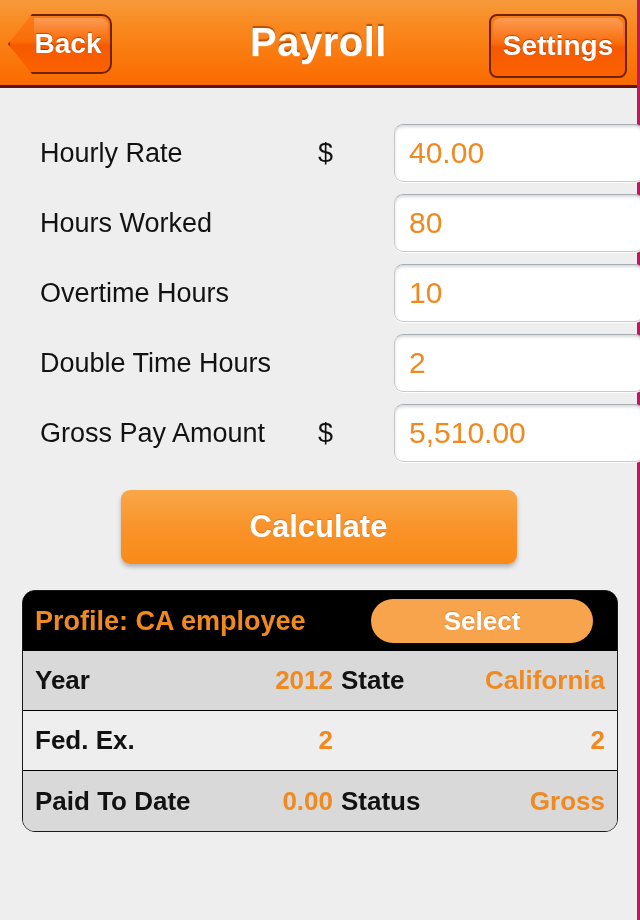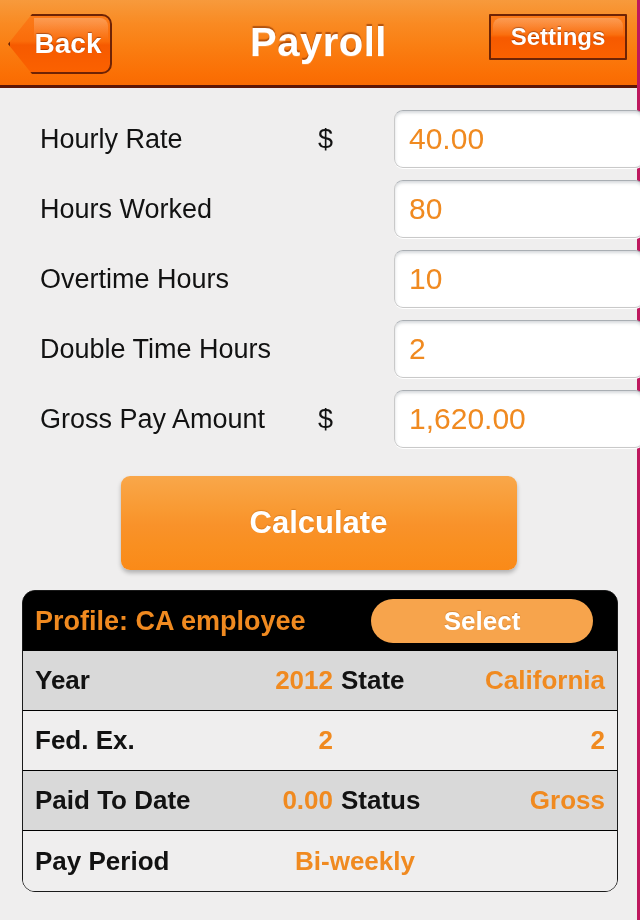--- a/index.html
+++ b/index.html
@@ -83,49 +83,49 @@
     background: linear-gradient(to bottom, rgba(255,255,255,0.26), rgba(255,255,255,0));
     border-radius: 0 8px 0 0;
     pointer-events: none;
   }
 
   .settings-btn {
     position: absolute;
     right: 10px;
     top: 14px;
     width: 138px;
-    height: 46px;
-    border-radius: 1px;
+    height: 64px;
+    border-radius: 8px;
     background: linear-gradient(to bottom,
         #fb7a18 0%,
         #fa6c0a 45%,
         #f65a00 52%,
         #fb6100 100%);
     border: 2px solid #6e2305;
     color: #fff;
-    font-size: 24px;
+    font-size: 28px;
     font-weight: bold;
     display: flex;
     align-items: center;
     justify-content: center;
     text-shadow: 0 -1px 1px rgba(110,35,0,0.6);
   }
   .settings-btn::after {
     content: "";
     position: absolute;
     left: 2px; right: 2px; top: 2px;
     height: 42%;
     background: linear-gradient(to bottom, rgba(255,255,255,0.26), rgba(255,255,255,0));
     border-radius: 8px 8px 0 0;
     pointer-events: none;
   }
 
   
   .form {
-    padding-top: 16px;
+    padding-top: 30px;
   }
 
   .form-row {
     position: relative;
     height: 70px;
     display: flex;
     align-items: center;
   }
 
   .field-label {
@@ -166,21 +166,21 @@
 
   
   .calc-wrap {
     margin-top: 22px;
     display: flex;
     justify-content: center;
   }
 
   .calc-btn {
     width: 396px;
-    height: 94px;
+    height: 74px;
     border-radius: 9px;
     background: linear-gradient(to bottom,
         #f9a74a 0%,
         #f99a33 35%,
         #f9922a 52%,
         #f98f20 75%,
         #fa8a18 100%);
     border: none;
     color: #ffffff;
     font-size: 31px;
@@ -339,21 +339,21 @@
       <span class="currency-sign"></span>
       <div class="field-input">
         <span>2</span>
       </div>
     </div>
 
     <div class="form-row">
       <span class="field-label">Gross Pay Amount</span>
       <span class="currency-sign">$</span>
       <div class="field-input">
-        <span>1,620.00</span>
+        <span>5,510.00</span>
       </div>
     </div>
 
     <div class="calc-wrap">
       <div class="calc-btn">
         <span>Calculate</span>
       </div>
     </div>
   </div>
 
@@ -381,23 +381,17 @@
         <span class="cell-value2">2</span>
       </div>
 
       <div class="trow odd">
         <span class="cell-label1">Paid To Date</span>
         <span class="cell-value1">0.00</span>
         <span class="cell-label2">Status</span>
         <span class="cell-value2">Gross</span>
       </div>
 
-      <div class="trow even">
-        <span class="cell-label1">Pay Period</span>
-        <span class="cell-value1 free">Bi-weekly</span>
-        <span class="cell-label2"></span>
-        <span class="cell-value2"></span>
-      </div>
 
     </div>
   </div>
 
 </div>
 
 </body></html>

